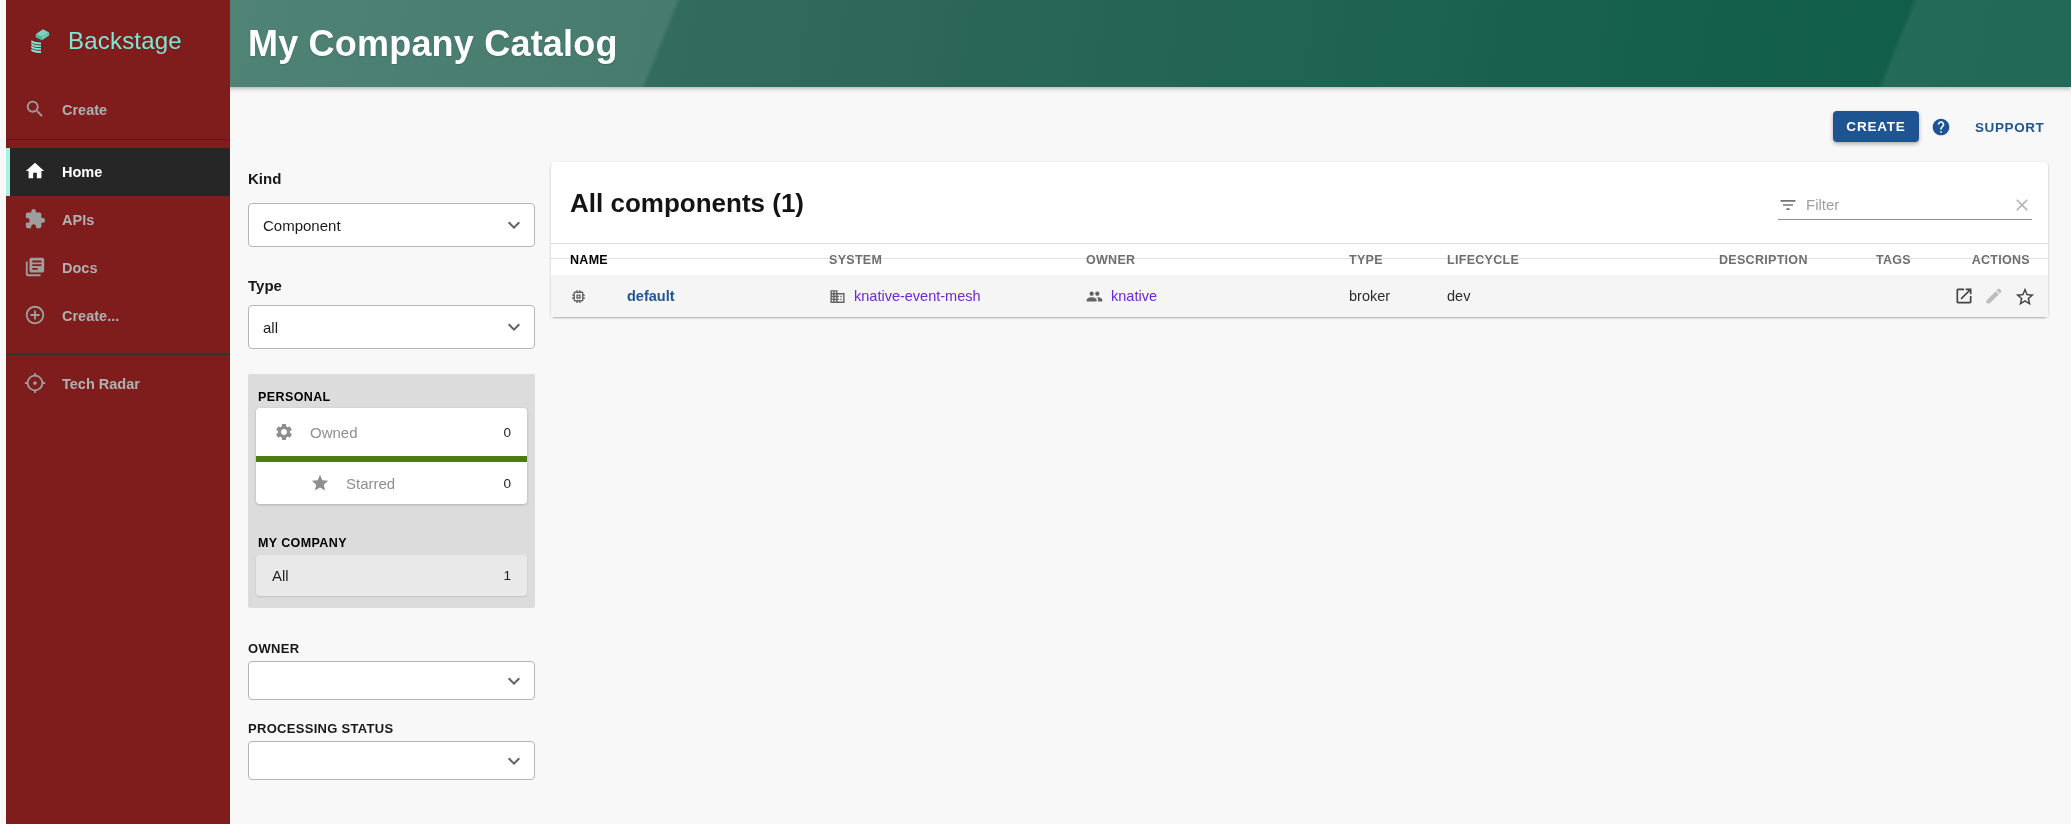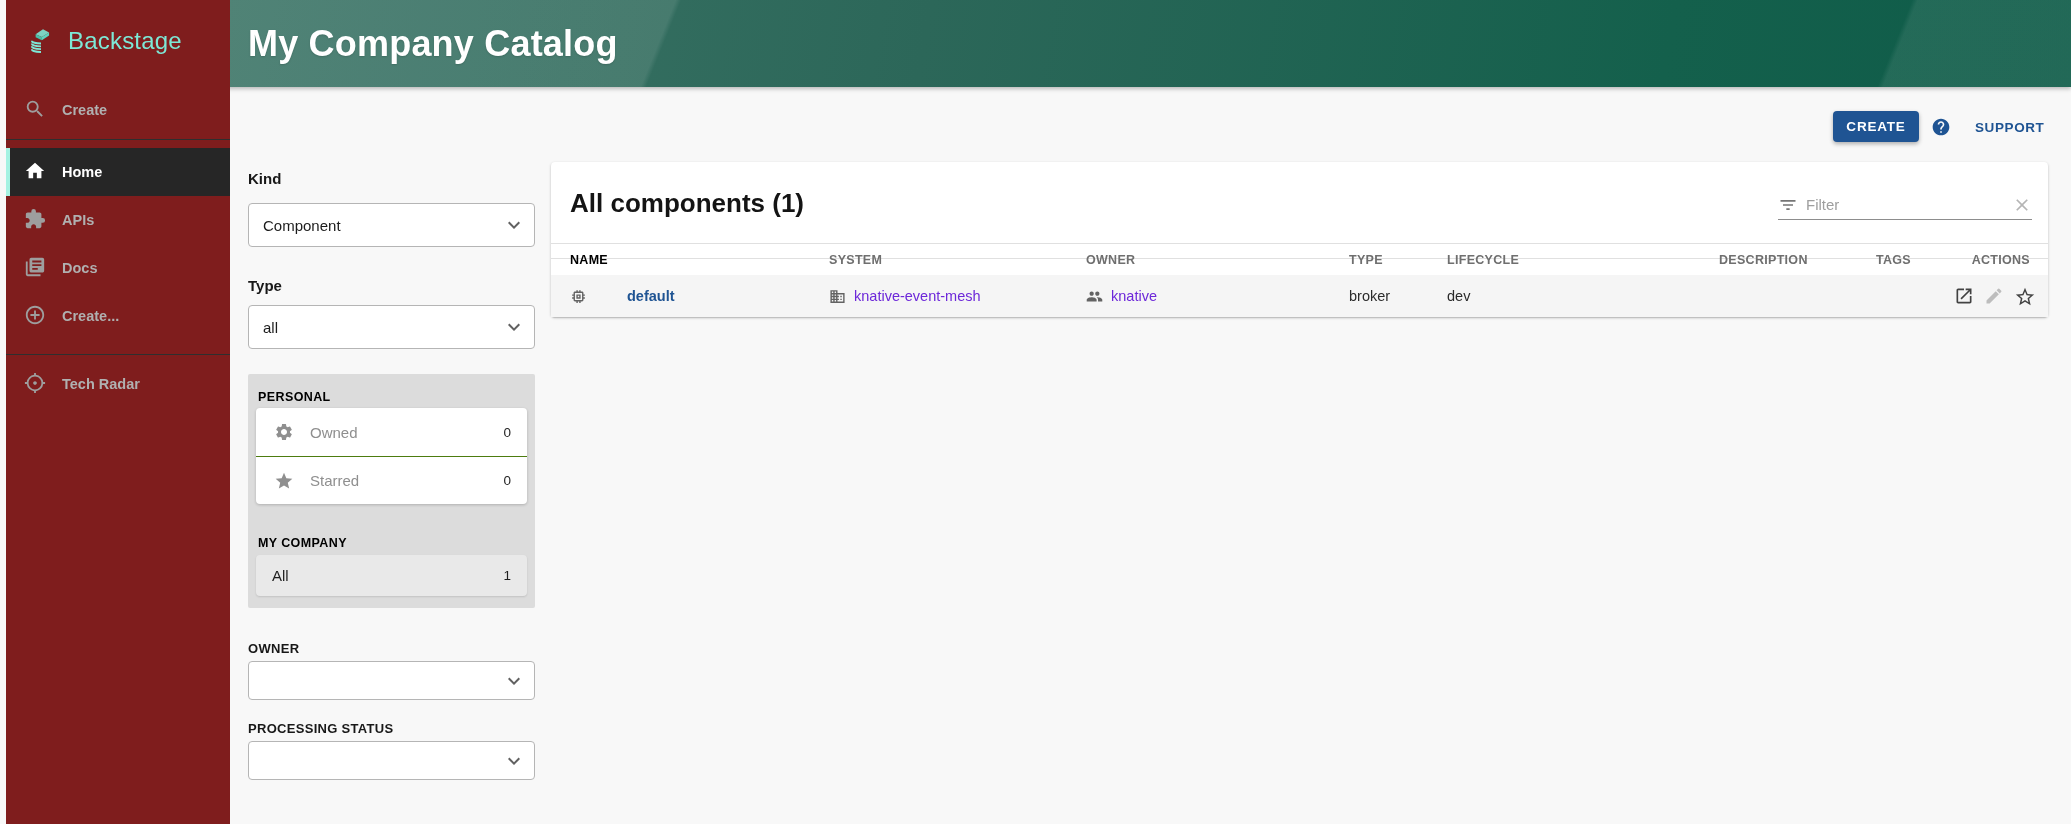--- a/index.html
+++ b/index.html
@@ -84,21 +84,21 @@
   }
   .picker-title { position: absolute; left: 10px; font-size: 12.5px; font-weight: 700; letter-spacing: 0.4px; color: #000000; }
   .picker-group {
     position: absolute; left: 8px; width: 271px; background: #ffffff; border-radius: 4px;
     box-shadow: 0 1px 3px rgba(0,0,0,0.2);
   }
   .picker-row {
     height: 48px; display: flex; align-items: center; cursor: pointer;
     font-size: 15px; color: #8f8f8f;
   }
-  .picker-row + .picker-row { border-top: 1px solid #4d7c0f; }
+  .picker-row + .picker-row { border-top: 6px solid #4d7c0f; padding-left: 36px; }
   .picker-row .p-icon { width: 20px; height: 20px; margin: 0 16px 0 18px; }
   .picker-row .p-icon svg { width: 20px; height: 20px; fill: #8f8f8f; }
   .picker-row .p-count { margin-left: auto; margin-right: 16px; color: #1f1f1f; font-size: 13.5px; }
   .picker-all {
     position: absolute; left: 8px; width: 271px; height: 41px; border-radius: 4px;
     background: #e9e9e9; box-shadow: 0 1px 2px rgba(0,0,0,0.12);
     display: flex; align-items: center; cursor: pointer;
     font-size: 15px; color: #1f1f1f;
   }
   .picker-all .p-label { margin-left: 16px; }

